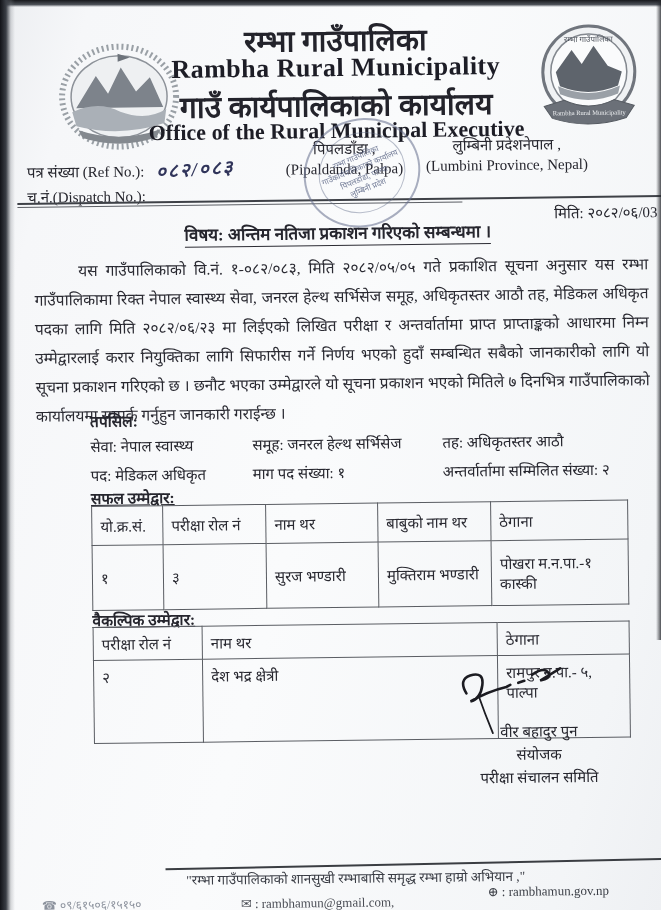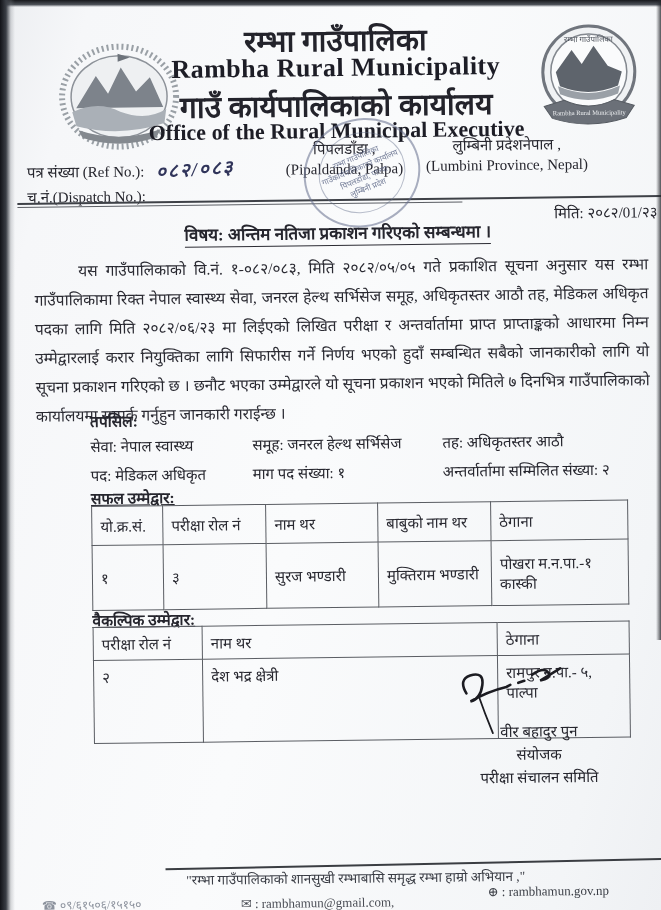--- a/index.html
+++ b/index.html
@@ -121,21 +121,21 @@
 
     <div class="abs refrow">
       <span>पत्र संख्या (Ref No.):</span>
       <span class="hand">०८२/०८३</span>
     </div>
     <div class="abs disprow">च.नं.(Dispatch No.):</div>
     <div class="abs rule-long"></div>
     <div class="abs rule-short"></div>
     <div class="abs daterow">
       <span>मिति:</span>
-      <span>२०८२/01/२३</span>
+      <span>२०८२/०६/03</span>
     </div>
 
     <div class="abs ctr subject">
       <span>विषय: अन्तिम नतिजा प्रकाशन गरिएको सम्बन्धमा ।</span>
     </div>
 
     <div class="abs bodytext np">यस गाउँपालिकाको वि.नं. १-०८२/०८३, मिति २०८२/०५/०५ गते प्रकाशित सूचना अनुसार यस रम्भा गाउँपालिकामा रिक्त नेपाल स्वास्थ्य सेवा, जनरल हेल्थ सर्भिसेज समूह, अधिकृतस्तर आठौ तह, मेडिकल अधिकृत पदका लागि मिति २०८२/०६/२३ मा लिईएको लिखित परीक्षा र अन्तर्वार्तामा प्राप्त प्राप्ताङ्कको आधारमा निम्न उम्मेद्वारलाई करार नियुक्तिका लागि सिफारीस गर्ने निर्णय भएको हुदाँ सम्बन्धित सबैको जानकारीको लागि यो सूचना प्रकाशन गरिएको छ । छनौट भएका उम्मेद्वारले यो सूचना प्रकाशन भएको मितिले ७ दिनभित्र गाउँपालिकाको कार्यालयमा सम्पर्क गर्नुहुन जानकारी गराईन्छ ।</div>
 
     <div class="abs tapasil-label np">तपसिल:</div>
     <div class="abs tapasil-grid">

